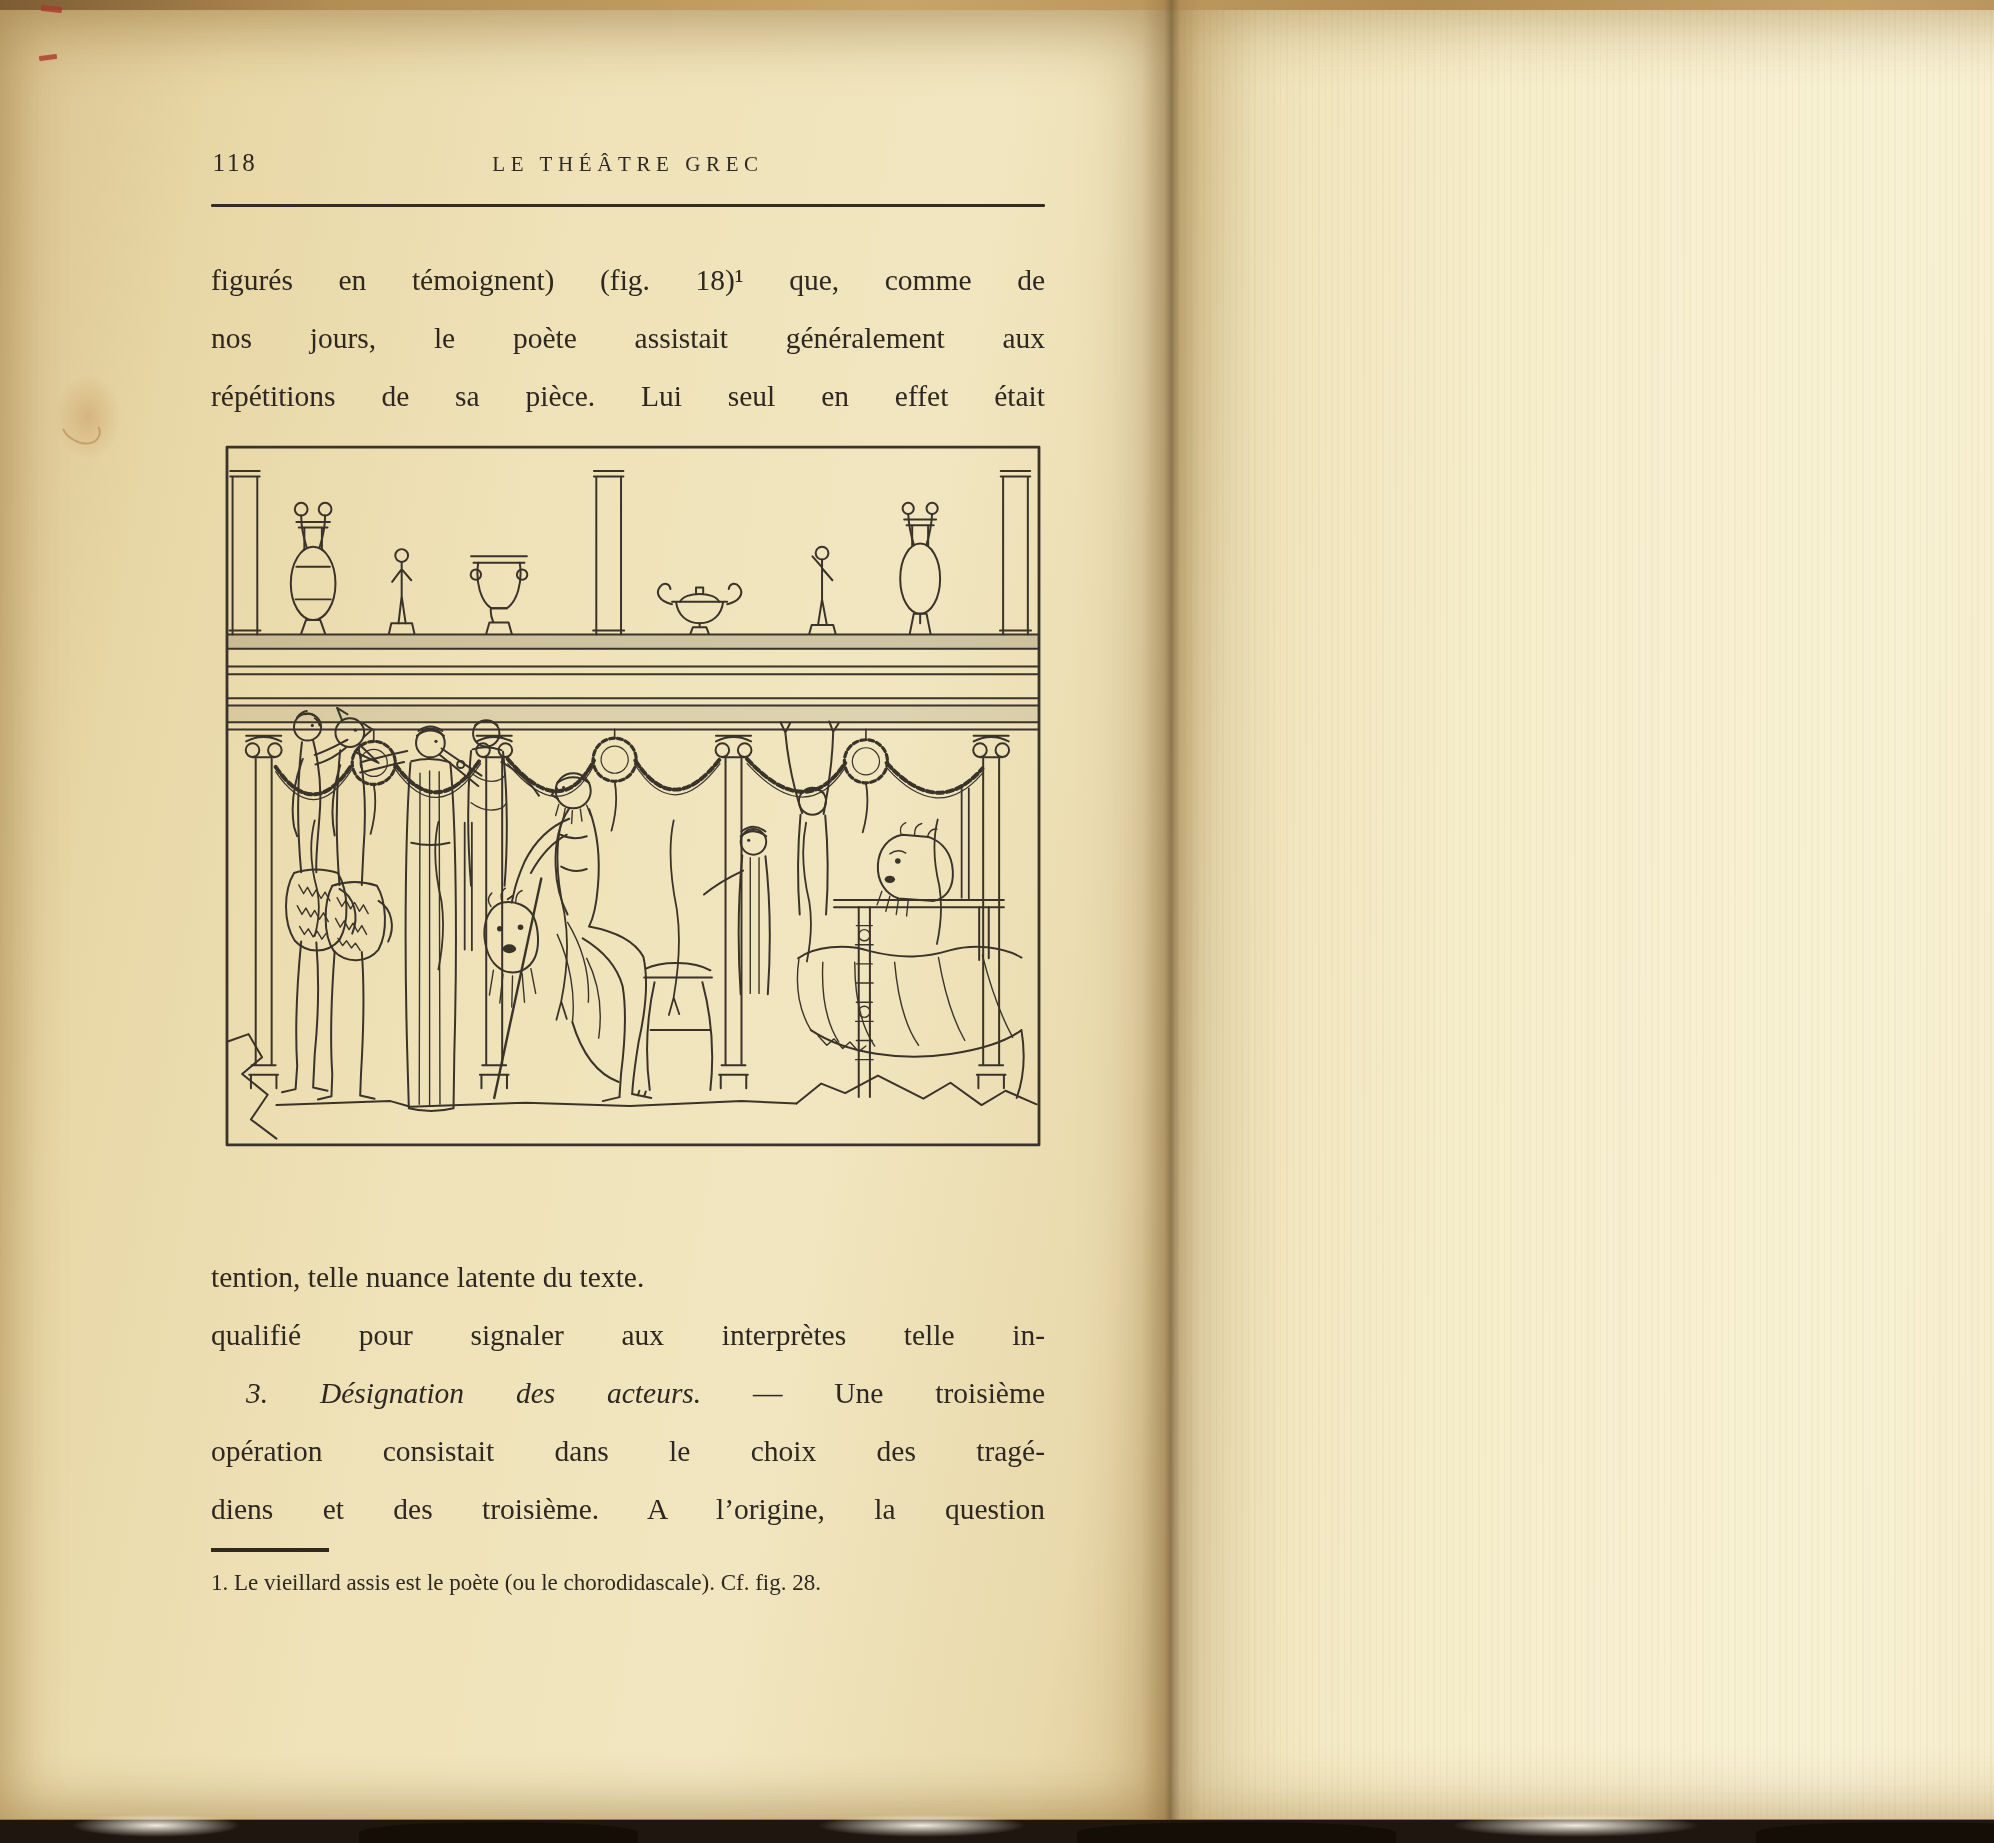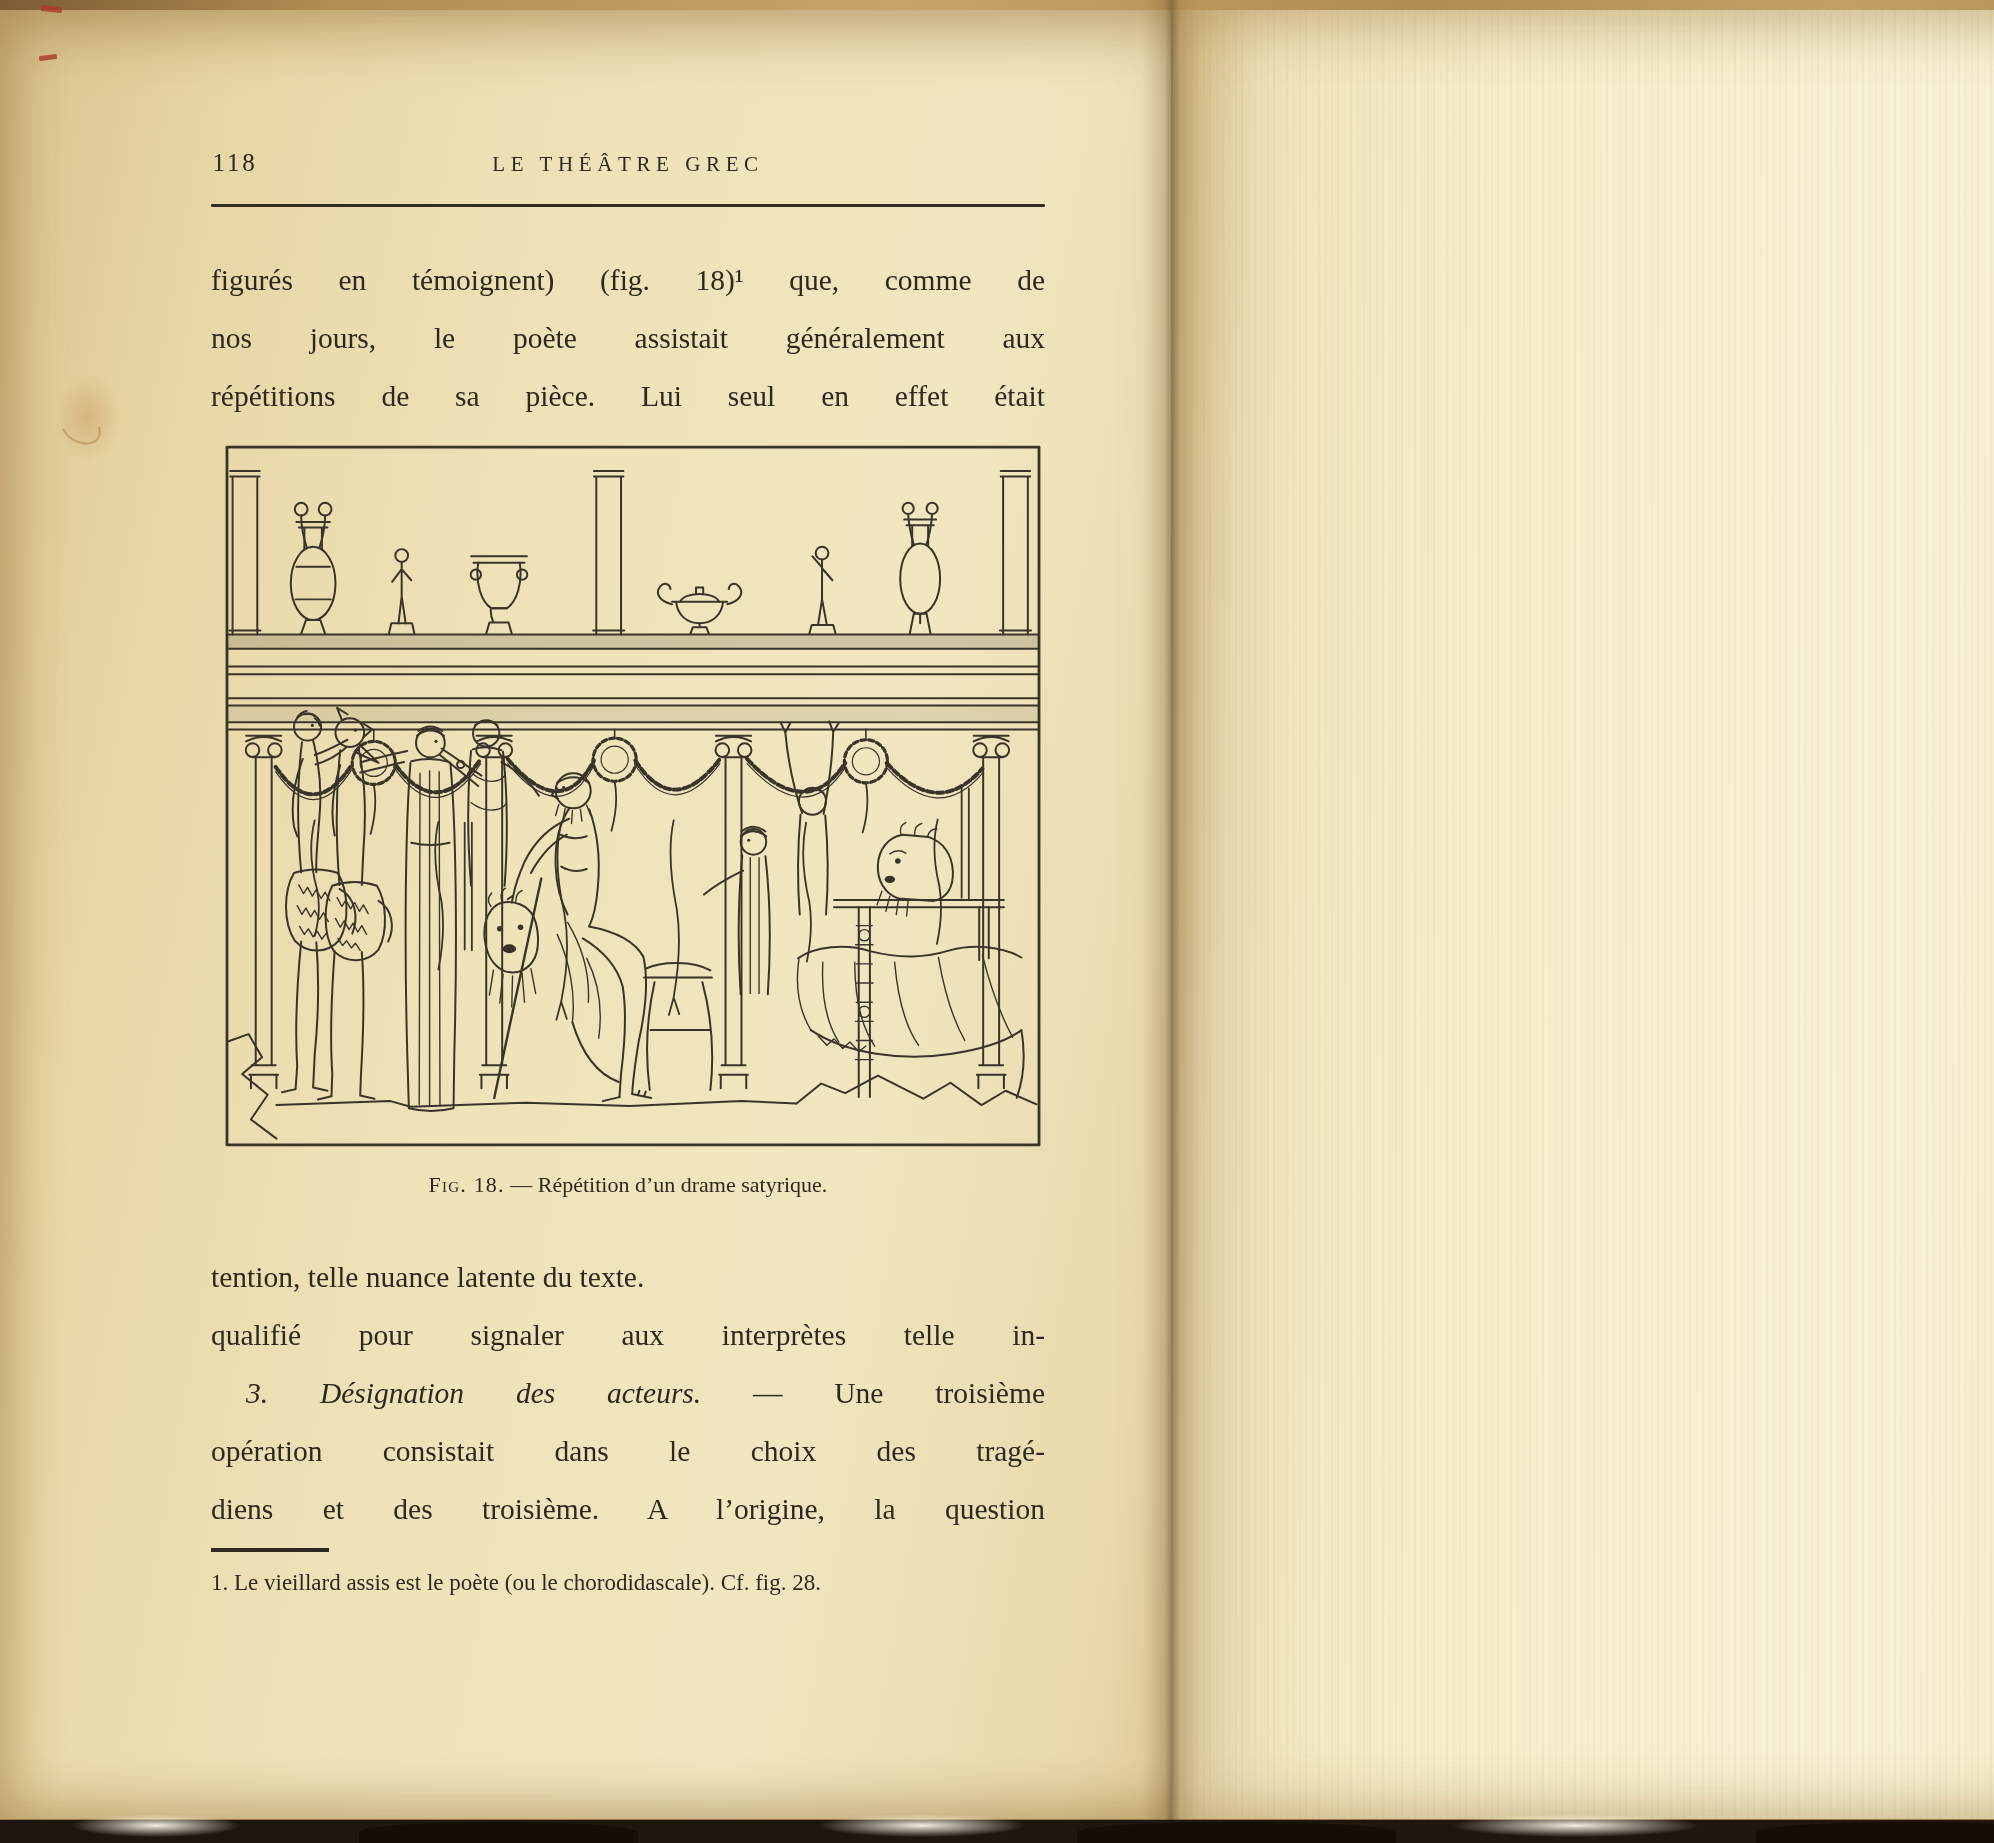--- a/index.html
+++ b/index.html
@@ -1,20 +1,20 @@
 <!DOCTYPE html>
 <html style="font-size:6.4px"><head>
 <meta charset="utf-8">
 <style>
   html,body{margin:0;padding:0;}
   body{width:2364px;height:1843px;}
   .photo{position:relative;width:2364px;height:1843px;background:#9a7848;overflow:hidden;
          font-family:"Liberation Serif","DejaVu Serif",serif;color:#2e2820;}
   
-  .page{position:absolute;top:10.4px;height:1809px;padding-left:40px;}
+  .page{position:absolute;top:10.4px;height:1809px;}
   .page.left{left:0;width:1171px;
     background:linear-gradient(100deg,#d9c290 0%,#e8d7a6 16%,#efe2b8 40%,#f1e6c0 68%,#e9d9ab 90%,#ddc795 100%);
     box-shadow:inset 0 28px 56px rgba(150,110,50,.28), inset 0 -20px 40px rgba(150,110,50,.16),
                inset -32px 0 60px rgba(125,88,38,.25), inset 24px 0 48px rgba(150,110,50,.18);}
   .page.right{left:1171px;width:1193px;
     background:linear-gradient(93deg,#dfcb97 0%,#efe3ba 7%,#f6edca 26%,#f8f1d4 58%,#f3e8c2 86%,#ead9a9 100%);
     box-shadow:inset 52px 0 76px rgba(135,95,40,.20), inset -16px 0 36px rgba(150,110,50,.14),
                inset 0 24px 52px rgba(160,120,60,.20), inset 0 -24px 44px rgba(160,120,60,.14);}
   .striations{position:absolute;inset:0;pointer-events:none;
     background:repeating-linear-gradient(90deg,rgba(150,120,60,.05) 0 1.6px,rgba(255,255,255,0) 1.6px 6.4px);}
@@ -259,23 +259,20 @@
             </g>
             <g>
               <path d="M14 1500 L64 1482 L98 1540 L48 1582 L112 1634 L70 1696 L134 1744"></path>
               <path d="M134 1660 L420 1650 L470 1664 L760 1654 L1020 1662 L1300 1650 L1438 1656"></path>
               <path d="M1438 1656 L1500 1606 L1560 1630 L1642 1586 L1756 1644 L1824 1604 L1902 1660 L1962 1624 L2040 1658"></path>
             </g>
           </g>
         </svg>
       </div>
 
-      <div class="figcap">
-        <span class="sc">Fig. 18.</span><span> — Répétition d’un drame satyrique.</span>
-      </div>
 
       <div class="bodytext" id="para-after">
           <div class="tline tlast"><span>tention, telle nuance latente du texte.</span></div>
           <div class="tline"><span>qualifié pour signaler aux interprètes telle in-</span></div>
           <div class="tline tindent"><i>3. Désignation des acteurs.</i><span> — Une troisième</span></div>
           <div class="tline"><span>opération consistait dans le choix des tragé-</span></div>
           <div class="tline"><span>diens et des troisième. A l’origine, la question</span></div>
         </div>
 
       <div class="fnrule"></div>

